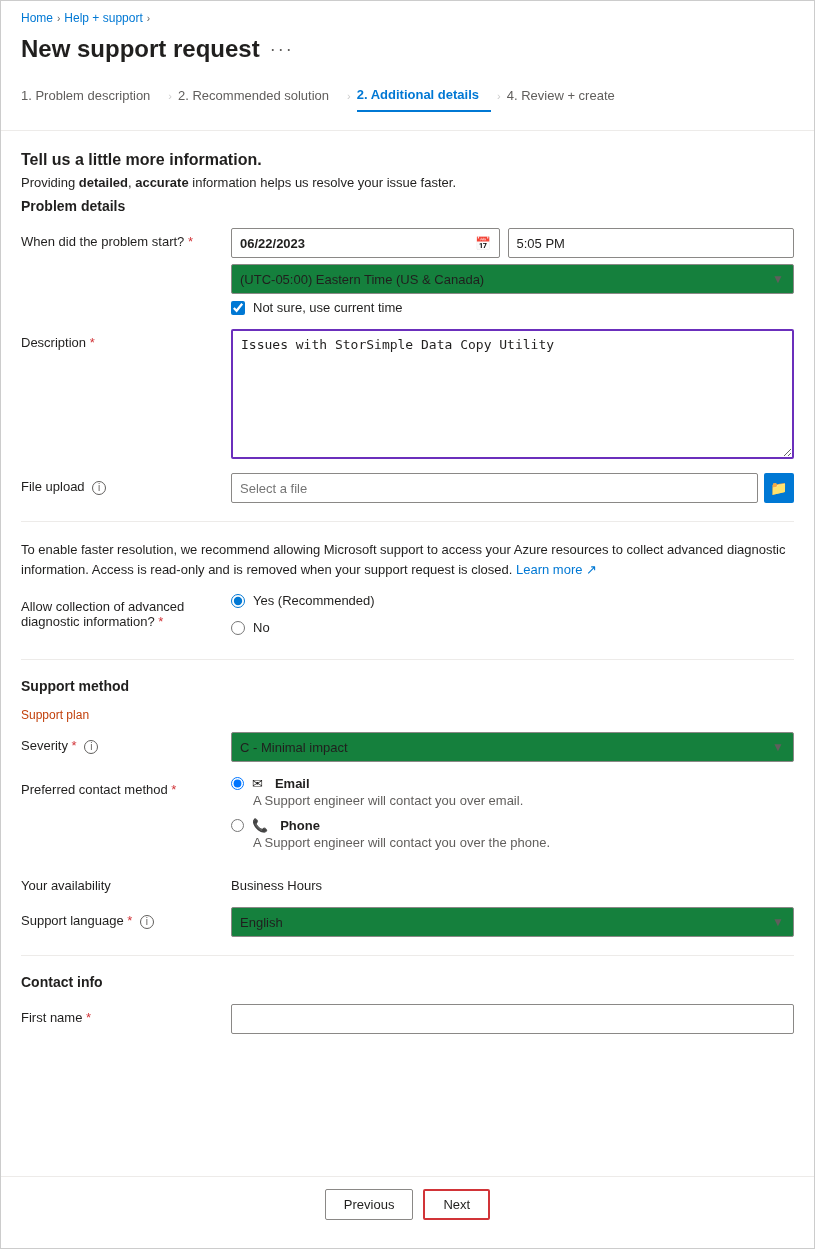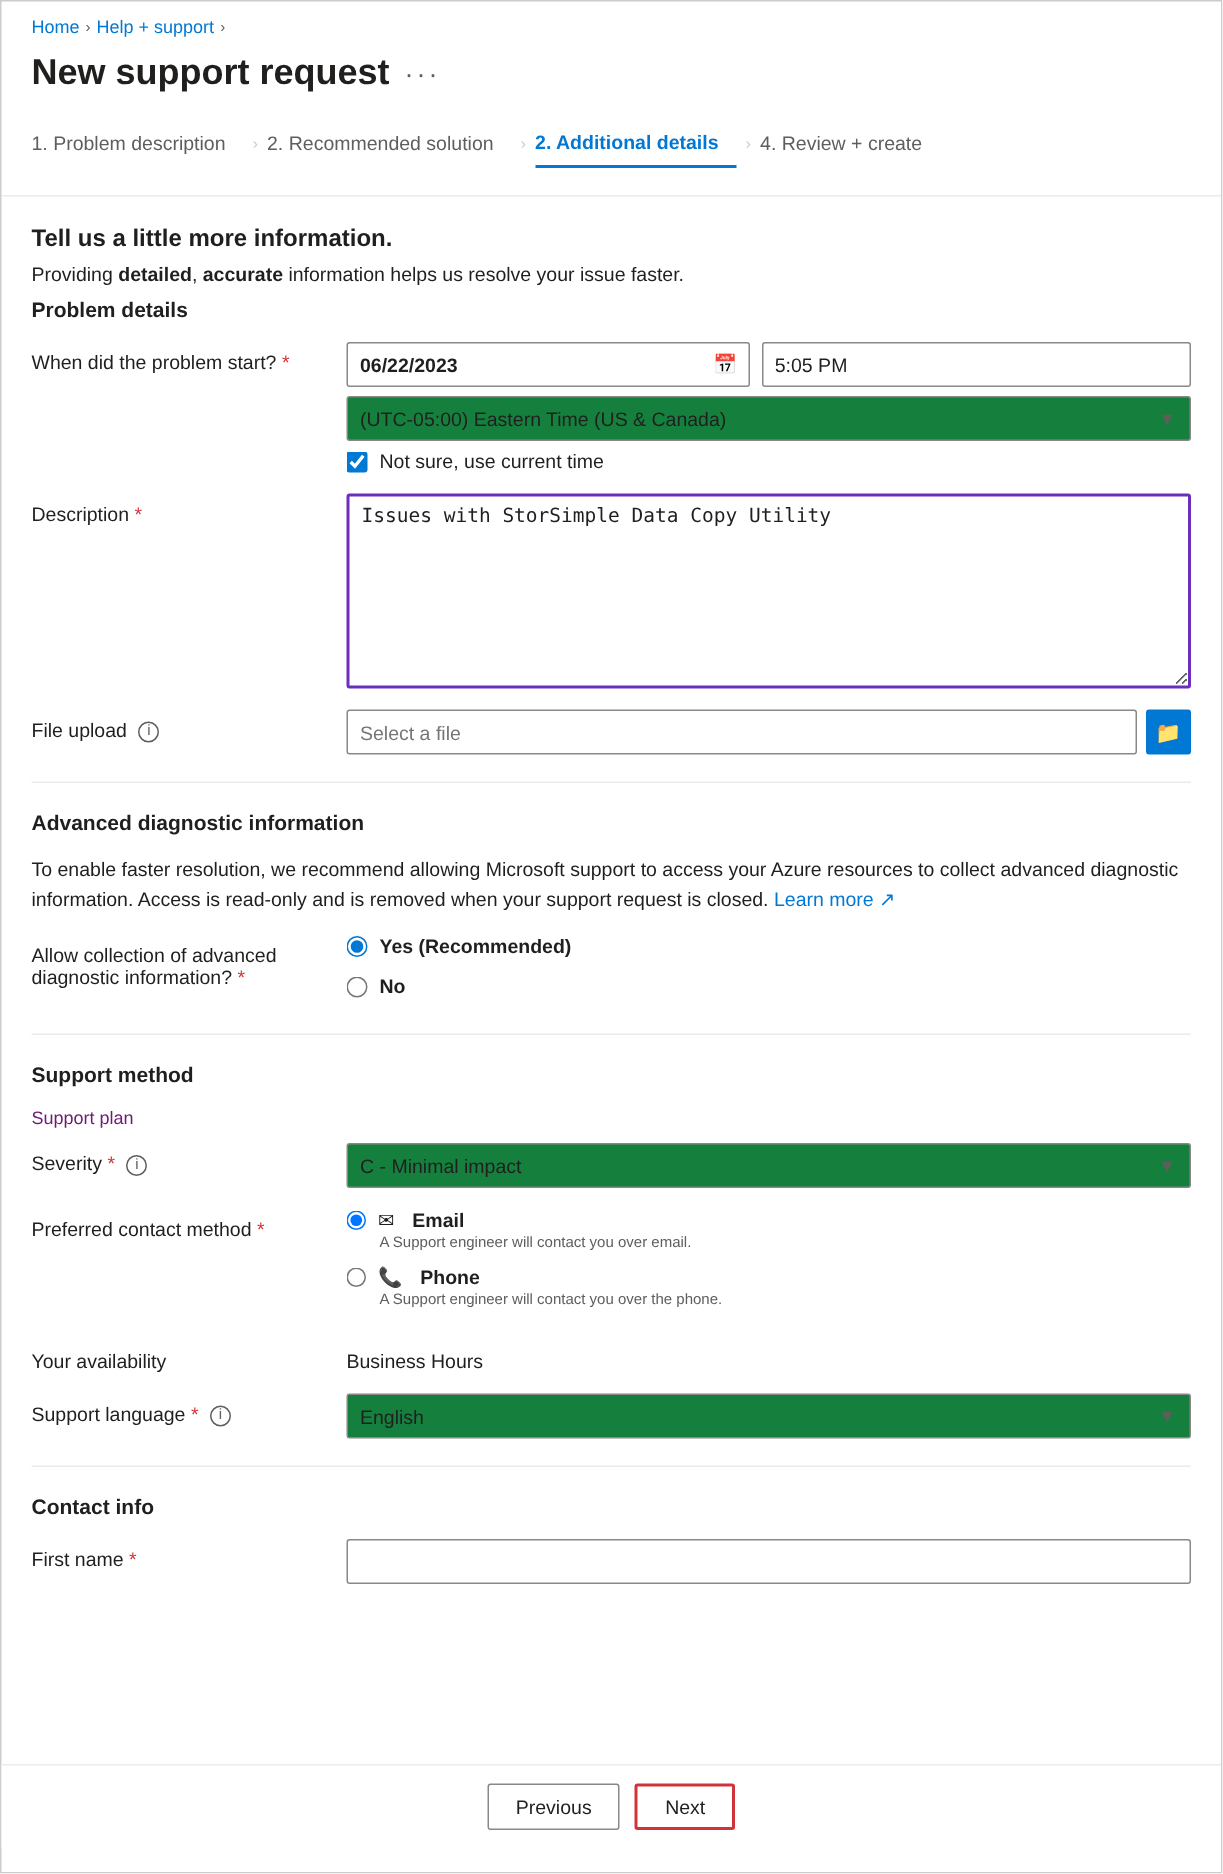--- a/index.html
+++ b/index.html
@@ -239,49 +239,48 @@
       margin-bottom: 6px;
     }
     .radio-row input[type="radio"] {
       accent-color: #0078d4;
       width: 14px;
       height: 14px;
     }
     .radio-label {
       font-size: 13px;
       color: #201f1e;
-      font-weight: bold;
     }
     .divider {
       border: none;
       border-top: 1px solid #edebe9;
       margin: 18px 0;
     }
     .support-plan-label {
       font-size: 12px;
-      color: #701a75;
+      color: #c2410c;
       margin-bottom: 10px;
     }
     .contact-method-block {
       display: flex;
       flex-direction: column;
       gap: 2px;
     }
     .contact-method-option {
       display: flex;
       flex-direction: column;
       margin-bottom: 8px;
     }
     .contact-method-radio-row {
       display: flex;
       align-items: center;
       gap: 8px;
     }
     .contact-method-desc {
-      font-size: 10px;
+      font-size: 13px;
       color: #605e5c;
       margin-left: 22px;
       margin-top: 2px;
     }
     .contact-method-label-bold {
       font-weight: 700;
       font-size: 13px;
     }
     .availability-value {
       font-size: 13px;
@@ -444,21 +443,20 @@
               <span>📁</span>
             </button>
           </div>
         </div>
       </div>
     </div>
 
     <hr class="divider">
 
     <div class="form-section">
-      <div class="section-heading">Advanced diagnostic information</div>
       <div class="info-text">
         <span>To enable faster resolution, we recommend allowing Microsoft support to access your Azure resources to collect advanced diagnostic information. Access is read-only and is removed when your support request is closed.</span>
         <a href="#"> <span>Learn more</span> ↗</a>
       </div>
 
       <div class="form-row">
         <div class="form-label">
           <span>Allow collection of advanced diagnostic information?</span> <span class="req">*</span>
         </div>
         <div class="form-control-group">

